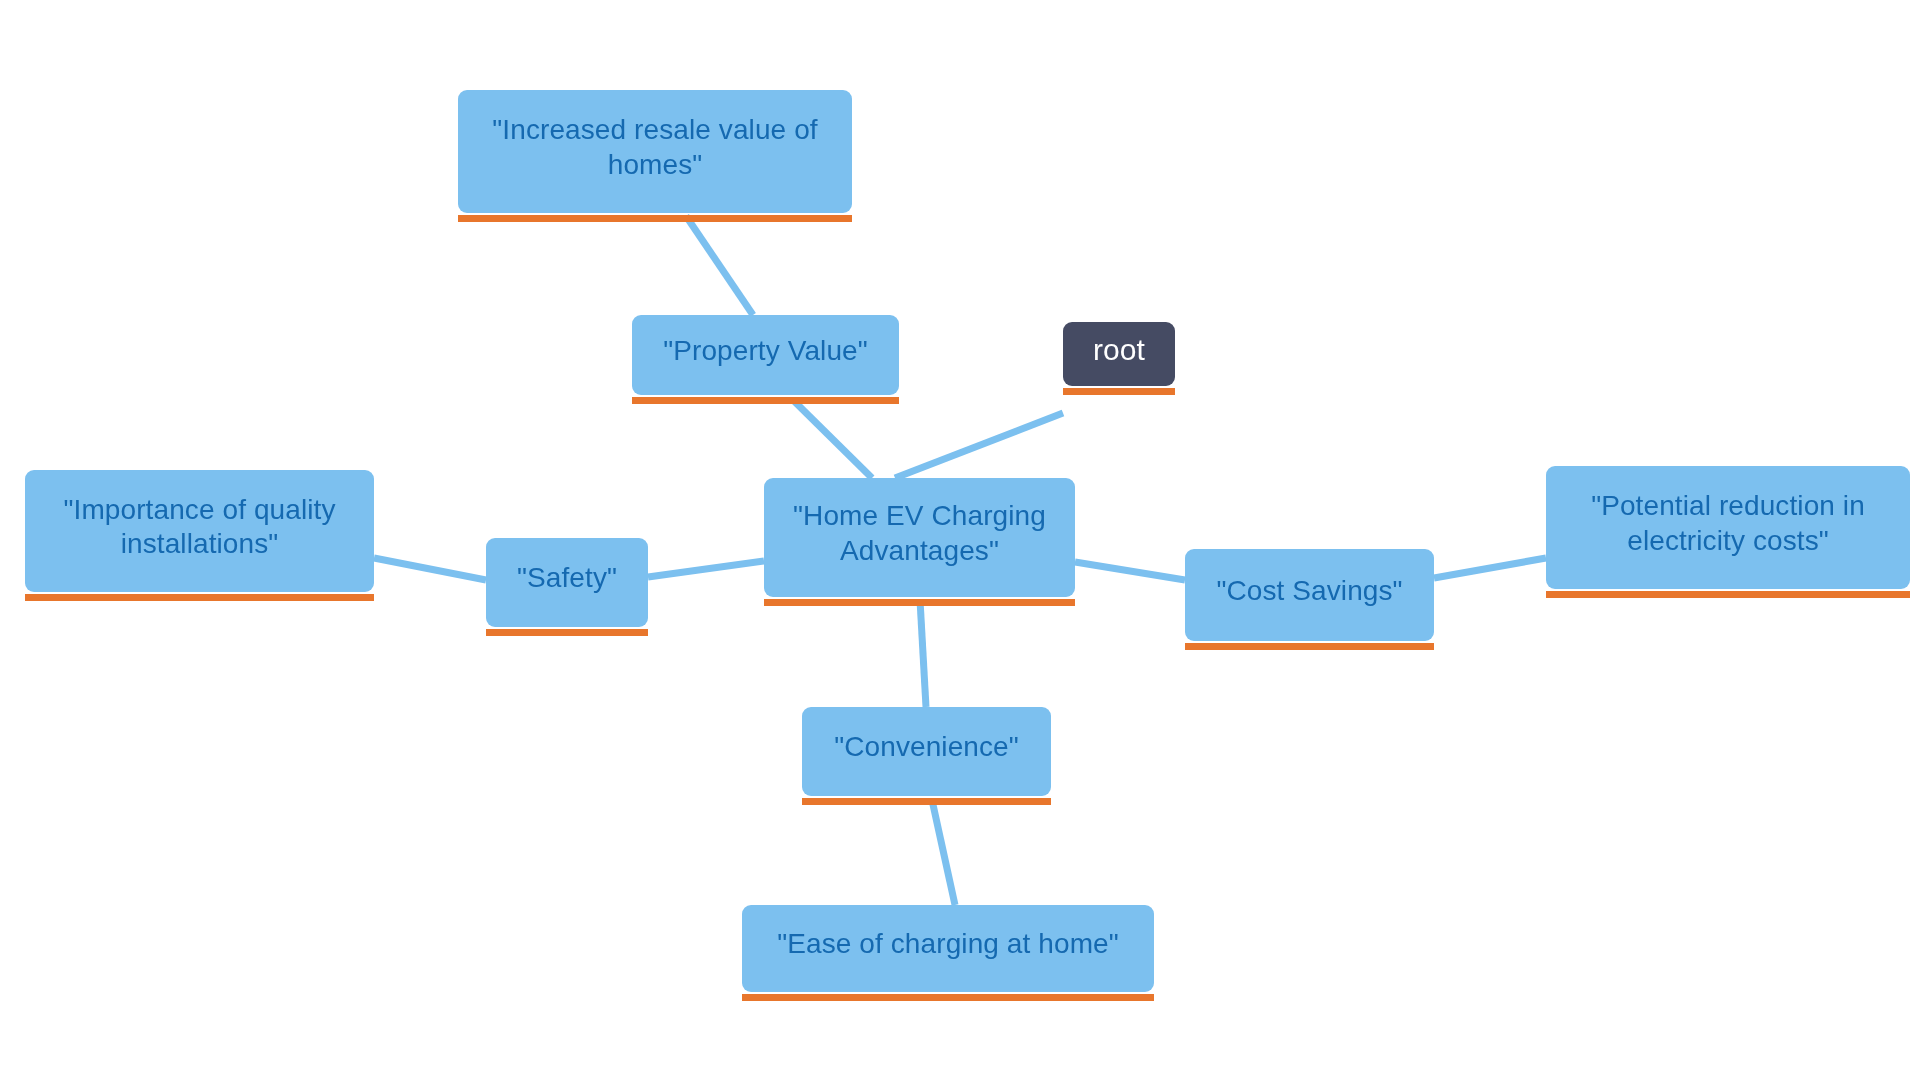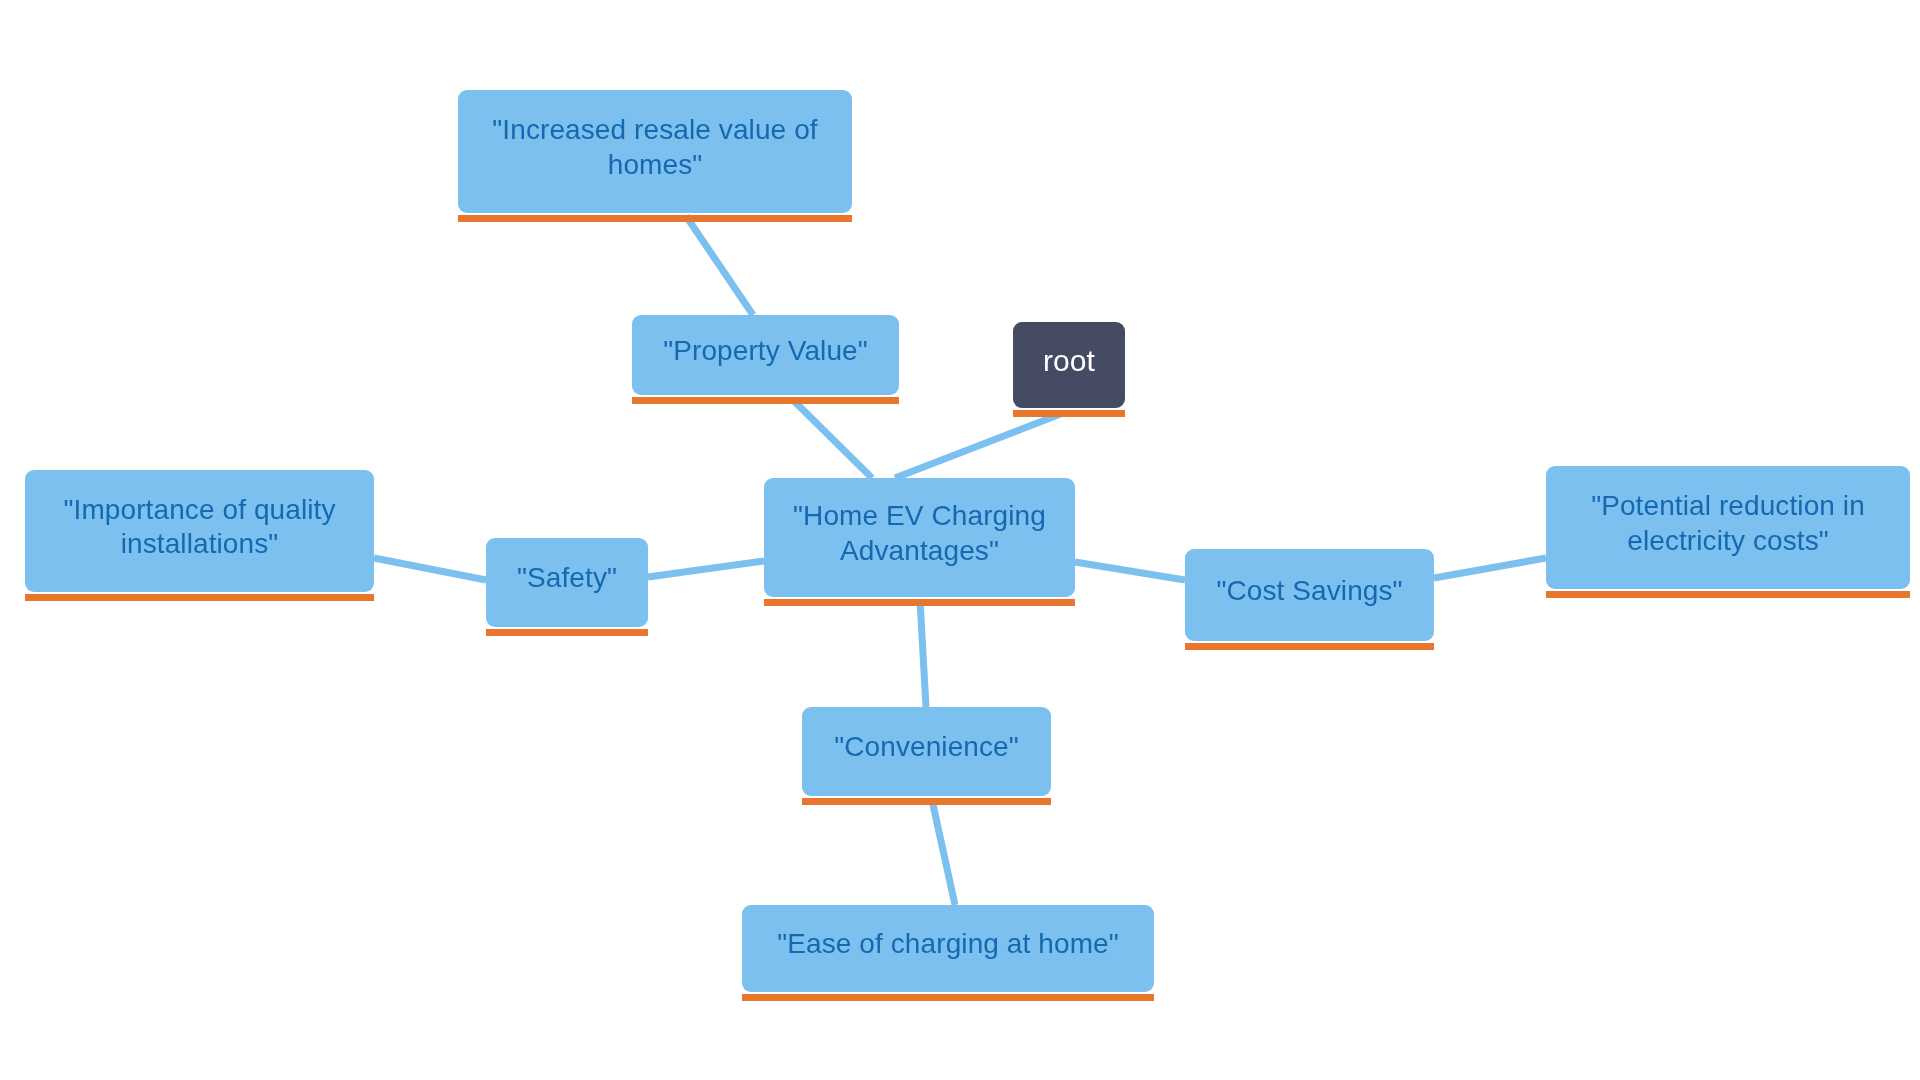--- a/index.html
+++ b/index.html
@@ -73,21 +73,21 @@
       <line x1="793" y1="400" x2="872" y2="478" stroke="#7cc0ef" stroke-width="7" stroke-linecap="butt"></line>
       <line x1="686" y1="216" x2="753" y2="315" stroke="#7cc0ef" stroke-width="7" stroke-linecap="butt"></line>
       <line x1="648" y1="577" x2="764" y2="561" stroke="#7cc0ef" stroke-width="7" stroke-linecap="butt"></line>
       <line x1="374" y1="558" x2="486" y2="580" stroke="#7cc0ef" stroke-width="7" stroke-linecap="butt"></line>
       <line x1="1075" y1="562" x2="1185" y2="580" stroke="#7cc0ef" stroke-width="7" stroke-linecap="butt"></line>
       <line x1="1434" y1="578" x2="1546" y2="558" stroke="#7cc0ef" stroke-width="7" stroke-linecap="butt"></line>
       <line x1="920" y1="600" x2="926" y2="707" stroke="#7cc0ef" stroke-width="7" stroke-linecap="butt"></line>
       <line x1="932" y1="800" x2="955" y2="905" stroke="#7cc0ef" stroke-width="7" stroke-linecap="butt"></line>
     </svg>
   <div id="node-layer">
-      <div class="node root" style="left: 1013px; top: 322px; width: 112px; height: 86px;"><span class="label">root</span><span class="bar"></span></div>
+      <div class="node root" style="left: 1063px; top: 322px; width: 112px; height: 64px;"><span class="label">root</span><span class="bar"></span></div>
       <div class="node" style="left: 764px; top: 478px; width: 311px; height: 119px;"><span class="label">"Home EV Charging
 Advantages"</span><span class="bar"></span></div>
       <div class="node" style="left: 632px; top: 315px; width: 267px; height: 80px;"><span class="label">"Property Value"</span><span class="bar"></span></div>
       <div class="node" style="left: 458px; top: 90px; width: 394px; height: 123px;"><span class="label">"Increased resale value of
 homes"</span><span class="bar"></span></div>
       <div class="node" style="left: 486px; top: 538px; width: 162px; height: 89px;"><span class="label">"Safety"</span><span class="bar"></span></div>
       <div class="node" style="left: 25px; top: 470px; width: 349px; height: 122px;"><span class="label">"Importance of quality
 installations"</span><span class="bar"></span></div>
       <div class="node" style="left: 1185px; top: 549px; width: 249px; height: 92px;"><span class="label">"Cost Savings"</span><span class="bar"></span></div>
       <div class="node" style="left: 1546px; top: 466px; width: 364px; height: 123px;"><span class="label">"Potential reduction in

